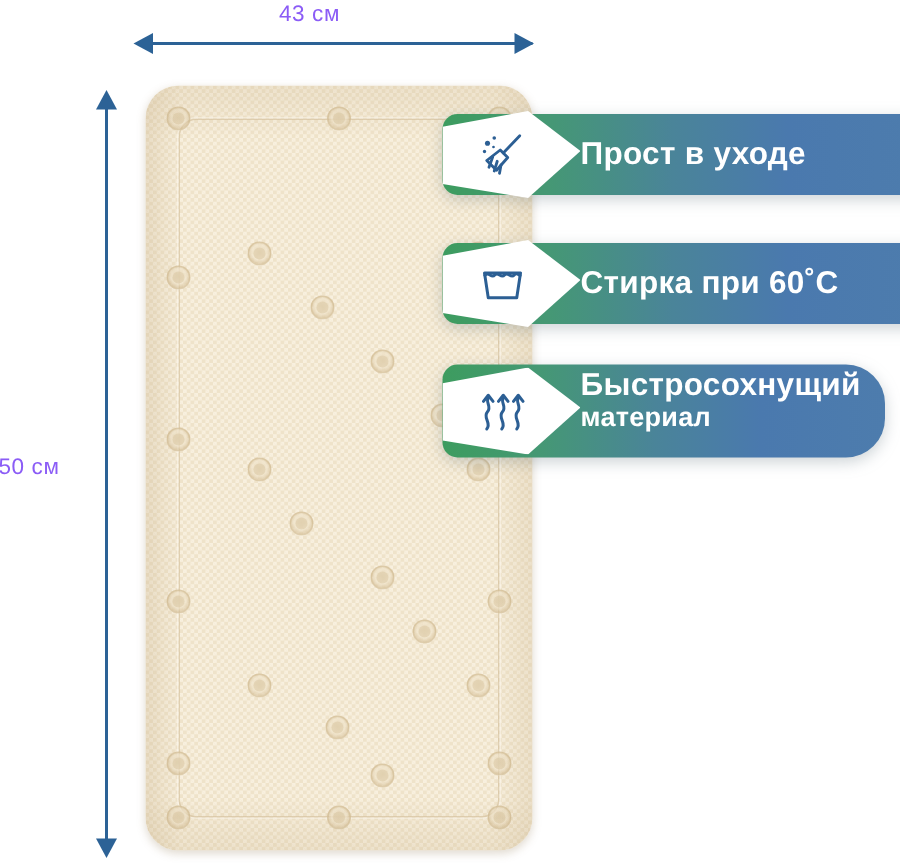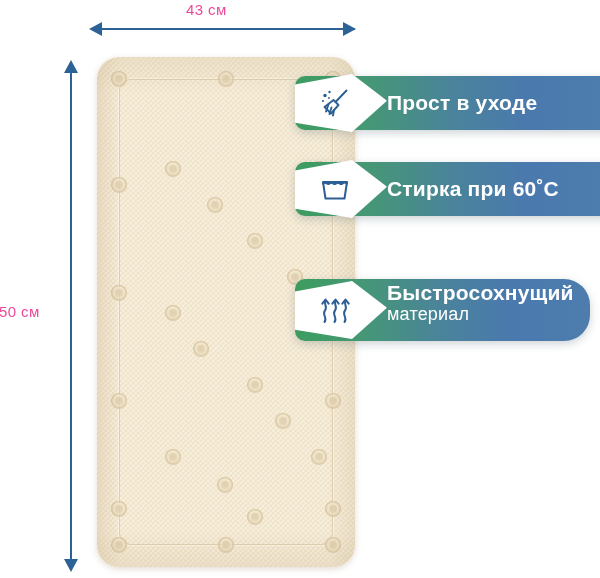--- a/index.html
+++ b/index.html
@@ -8,21 +8,21 @@
     background:#ffffff;
     font-family:"Liberation Sans",sans-serif;
     overflow:hidden;
     position:relative;
   }
   #stage{position:absolute;inset:0;width:600px;height:578px;}
 
   
   .dim-label{
     position:absolute;
-    color:#ec4899;
+    color:#8b5cf6;
     font-size:15px;
     letter-spacing:.4px;
     white-space:nowrap;
   }
   #w-label{left:186px;top:1px;}
   #h-label{left:-1px;top:303px;}
 
   .dim-line-h{
     position:absolute;
     left:97px;top:28px;width:258px;height:2px;
@@ -147,21 +147,21 @@
     color:#ffffff;
     line-height:1.08;
     z-index:2;
   }
   .badge-text .t-main{
     font-size:21px;font-weight:bold;
     letter-spacing:.2px;white-space:nowrap;
     display:block;
   }
   .badge-text .t-sub{
-    font-size:18px;font-weight:normal;
+    font-size:18px;font-weight:bold;
     letter-spacing:.2px;white-space:nowrap;
     display:block;
   }
   .icon-svg{position:relative;left:-6px;}
 </style>
 </head>
 <body>
 
 <div id="stage">
 
@@ -243,21 +243,21 @@
                    C22.6 8.6 24.5 14 26.8 11.3
                    C28.4 9.4 29.6 11.2 30.7 11.6"></path>
         </g>
       </svg>
     </div>
     <div class="badge-text">
       <span class="t-main">Стирка при 60˚С</span>
     </div>
   </div>
 
-  <div class="badge badge-3" style="left:295px;top:243px;width:295px;height:48px;margin-top:36px;">
+  <div class="badge badge-3" style="left:295px;top:243px;width:295px;height:48px;">
     <div class="badge-bar" style="width:295px;height:62px;"></div>
     <div class="badge-wedge" style="top:2px;">
       <svg class="icon-svg" width="40" height="36" viewBox="0 0 40 36">
         <g fill="none" stroke="#2C5F94" stroke-width="2" stroke-linecap="round" stroke-linejoin="round">
           <path d="M9.5 30 C13 26 6.5 22.5 10 18.5 C13 15 8.5 12.5 10.5 9"></path>
           <path d="M19.5 30 C23 26 16.5 22.5 20 18.5 C23 15 18.5 12.5 20.5 9"></path>
           <path d="M29.5 30 C33 26 26.5 22.5 30 18.5 C33 15 28.5 12.5 30.5 9"></path>
           <path d="M7.3 11.6 L10.5 7.5 L13.7 11.6"></path>
           <path d="M17.3 11.6 L20.5 7.5 L23.7 11.6"></path>
           <path d="M27.3 11.6 L30.5 7.5 L33.7 11.6"></path>

